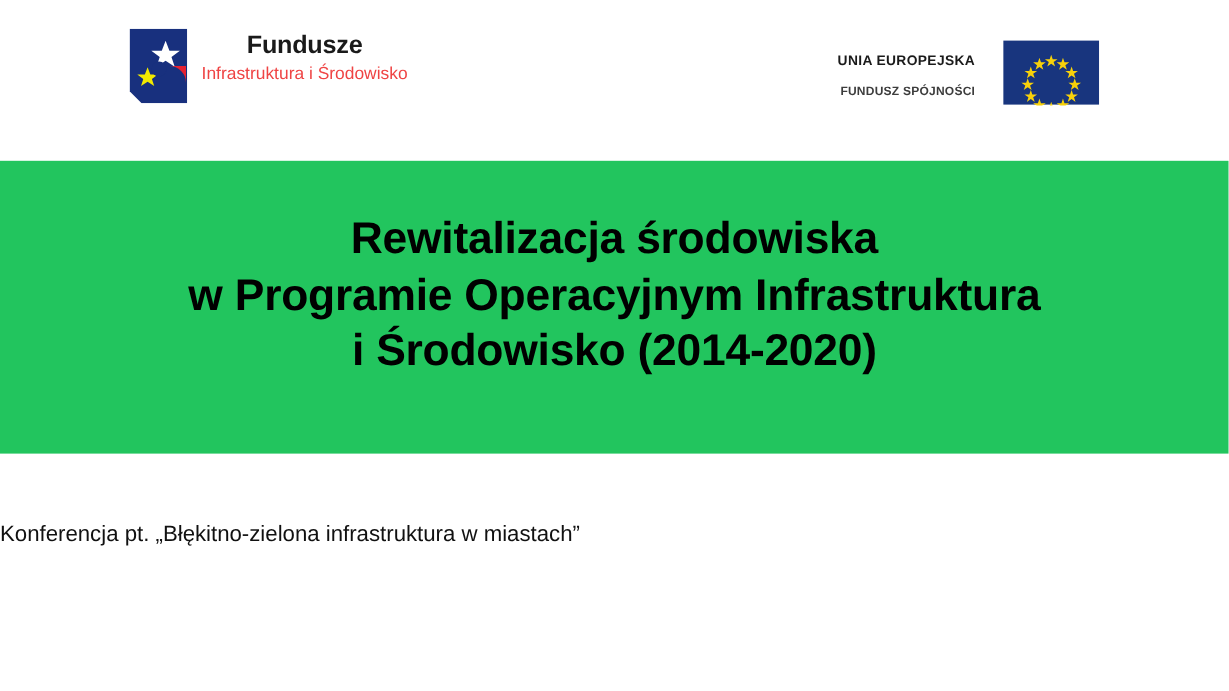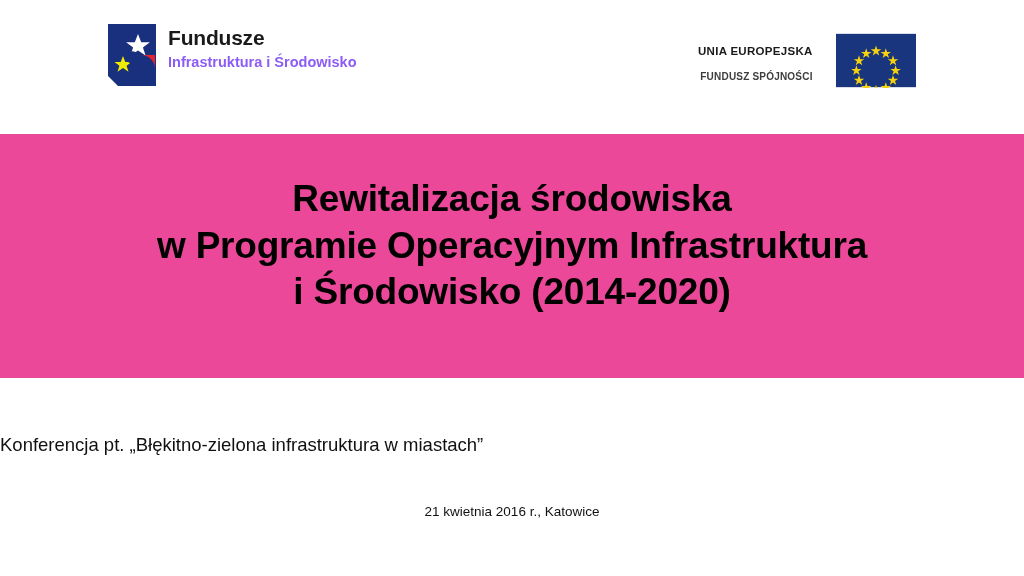--- a/index.html
+++ b/index.html
@@ -43,34 +43,35 @@
   .fe-mark {
     width: 48px;
     height: 62px;
     flex: 0 0 auto;
   }
   .fe-wordmark {
     display: flex;
     flex-direction: column;
     justify-content: flex-start;
     padding-top: 2px;
+    text-align: center;
   }
   .fe-line1,
   .fe-line2 {
     font-size: 21px;
     font-weight: bold;
     color: #1a1a1a;
     line-height: 1.12;
     letter-spacing: -0.2px;
     white-space: nowrap;
   }
   .fe-line3 {
     font-size: 14.5px;
-    font-weight: bold;
-    color: #8b5cf6;
+    font-weight: normal;
+    color: #ef4444;
     line-height: 1.2;
     margin-top: 4px;
     white-space: nowrap;
   }
 
   
   .ue-logo {
     position: absolute;
     left: 698px;
     top: 33px;
@@ -106,21 +107,21 @@
     display: block;
   }
 
   
   .title-band {
     position: absolute;
     left: 0;
     top: 134px;
     width: 1024px;
     height: 244px;
-    background: #ec4899;
+    background: #22c55e;
     display: flex;
     align-items: flex-start;
     justify-content: center;
   }
   .title-text {
     margin: 0;
     padding-top: 42px;
     width: 100%;
     text-align: center;
     color: #000000;
@@ -206,15 +207,14 @@
     </div>
   </div>
 
   <div class="title-band">
     <h1 class="title-text">Rewitalizacja środowiska
 w Programie Operacyjnym Infrastruktura
 i Środowisko  (2014-2020)</h1>
   </div>
 
   <div class="subtitle">Konferencja pt. „Błękitno-zielona infrastruktura w miastach”</div>
-  <div class="event-date">21 kwietnia 2016 r., Katowice</div>
 
 </div>
 
 </body></html>

